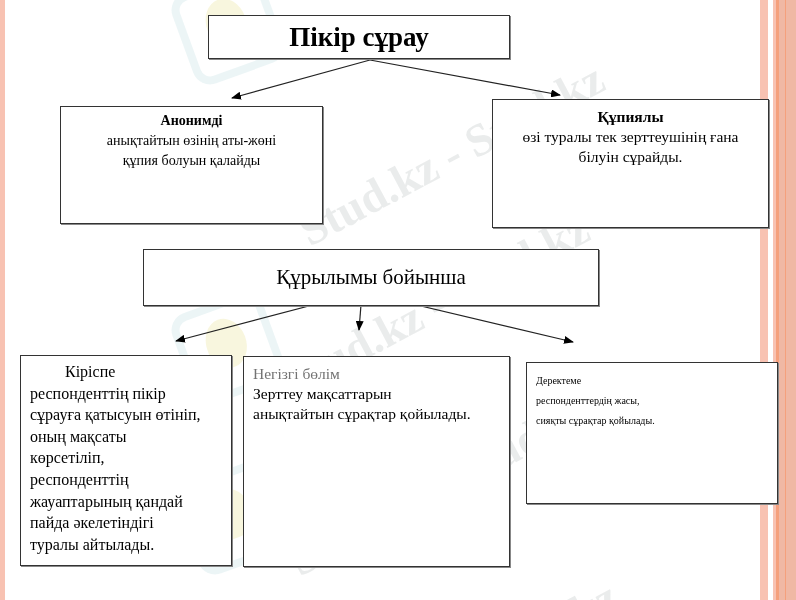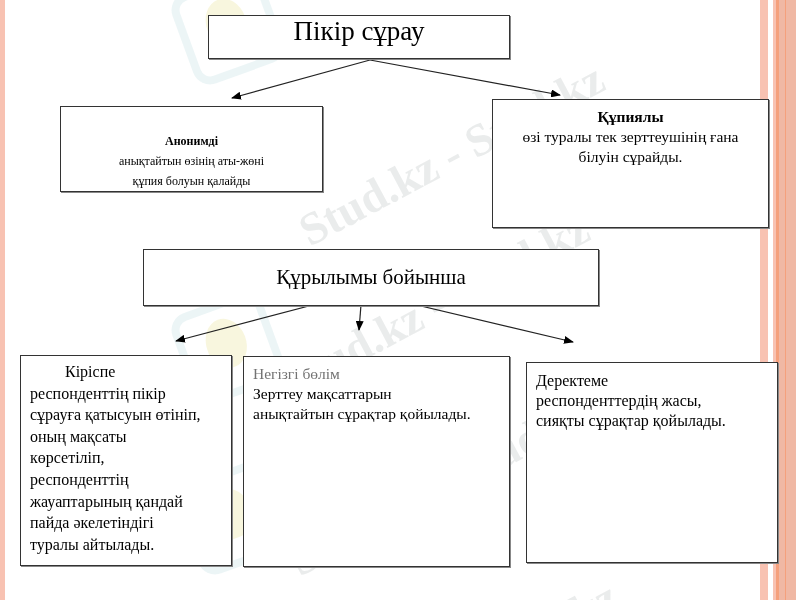--- a/index.html
+++ b/index.html
@@ -59,48 +59,48 @@
     .box {
       position: absolute;
       border: 1.5px solid #333;
       background: #fff;
       box-sizing: border-box;
       box-shadow: 1px 1px 0 #888;
     }
     .center { text-align: center; }
     .title-box {
       left: 208px; top: 15px; width: 302px; height: 44px;
-      font-size: 27px; font-weight: normal;
-      display: flex; align-items: flex-start; justify-content: center;
+      font-size: 27px; font-weight: bold;
+      display: flex; align-items: center; justify-content: center;
     }
     .anon-box {
-      left: 60px; top: 106px; width: 263px; height: 86px;
-      font-size: 12px; line-height: 20px; padding-top: 24px;
+      left: 60px; top: 106px; width: 263px; height: 118px;
+      font-size: 14px; line-height: 20px; padding-top: 4px;
     }
     .kup-box {
       left: 492px; top: 99px; width: 277px; height: 129px;
       font-size: 15.5px; line-height: 20px; padding-top: 7px;
     }
     .bold-head { font-weight: bold; }
     .struct-box {
       left: 143px; top: 249px; width: 456px; height: 57px;
       font-size: 21px;
       display: flex; align-items: center; justify-content: center;
     }
     .intro-box {
       left: 20px; top: 355px; width: 212px; height: 211px;
       font-size: 16px; line-height: 21.6px; padding: 5px 0 0 9px;
     }
     .main-box {
       left: 243px; top: 356px; width: 267px; height: 211px;
       font-size: 15.5px; line-height: 20px; padding: 7px 0 0 9px;
     }
     .data-box {
-      left: 526px; top: 362px; width: 252px; height: 201px;
-      font-size: 16px; line-height: 20px; padding: 8px 0 0 9px;
+      left: 526px; top: 362px; width: 252px; height: 142px;
+      font-size: 10px; line-height: 20px; padding: 8px 0 0 9px;
     }
     .line { display: block; white-space: nowrap; }
     .indent { padding-left: 35px; }
     .muted { color: #737373; }
     svg.arrows {
       position: absolute; left: 0; top: 0;
       width: 796px; height: 600px;
       pointer-events: none;
     }
   </style>

